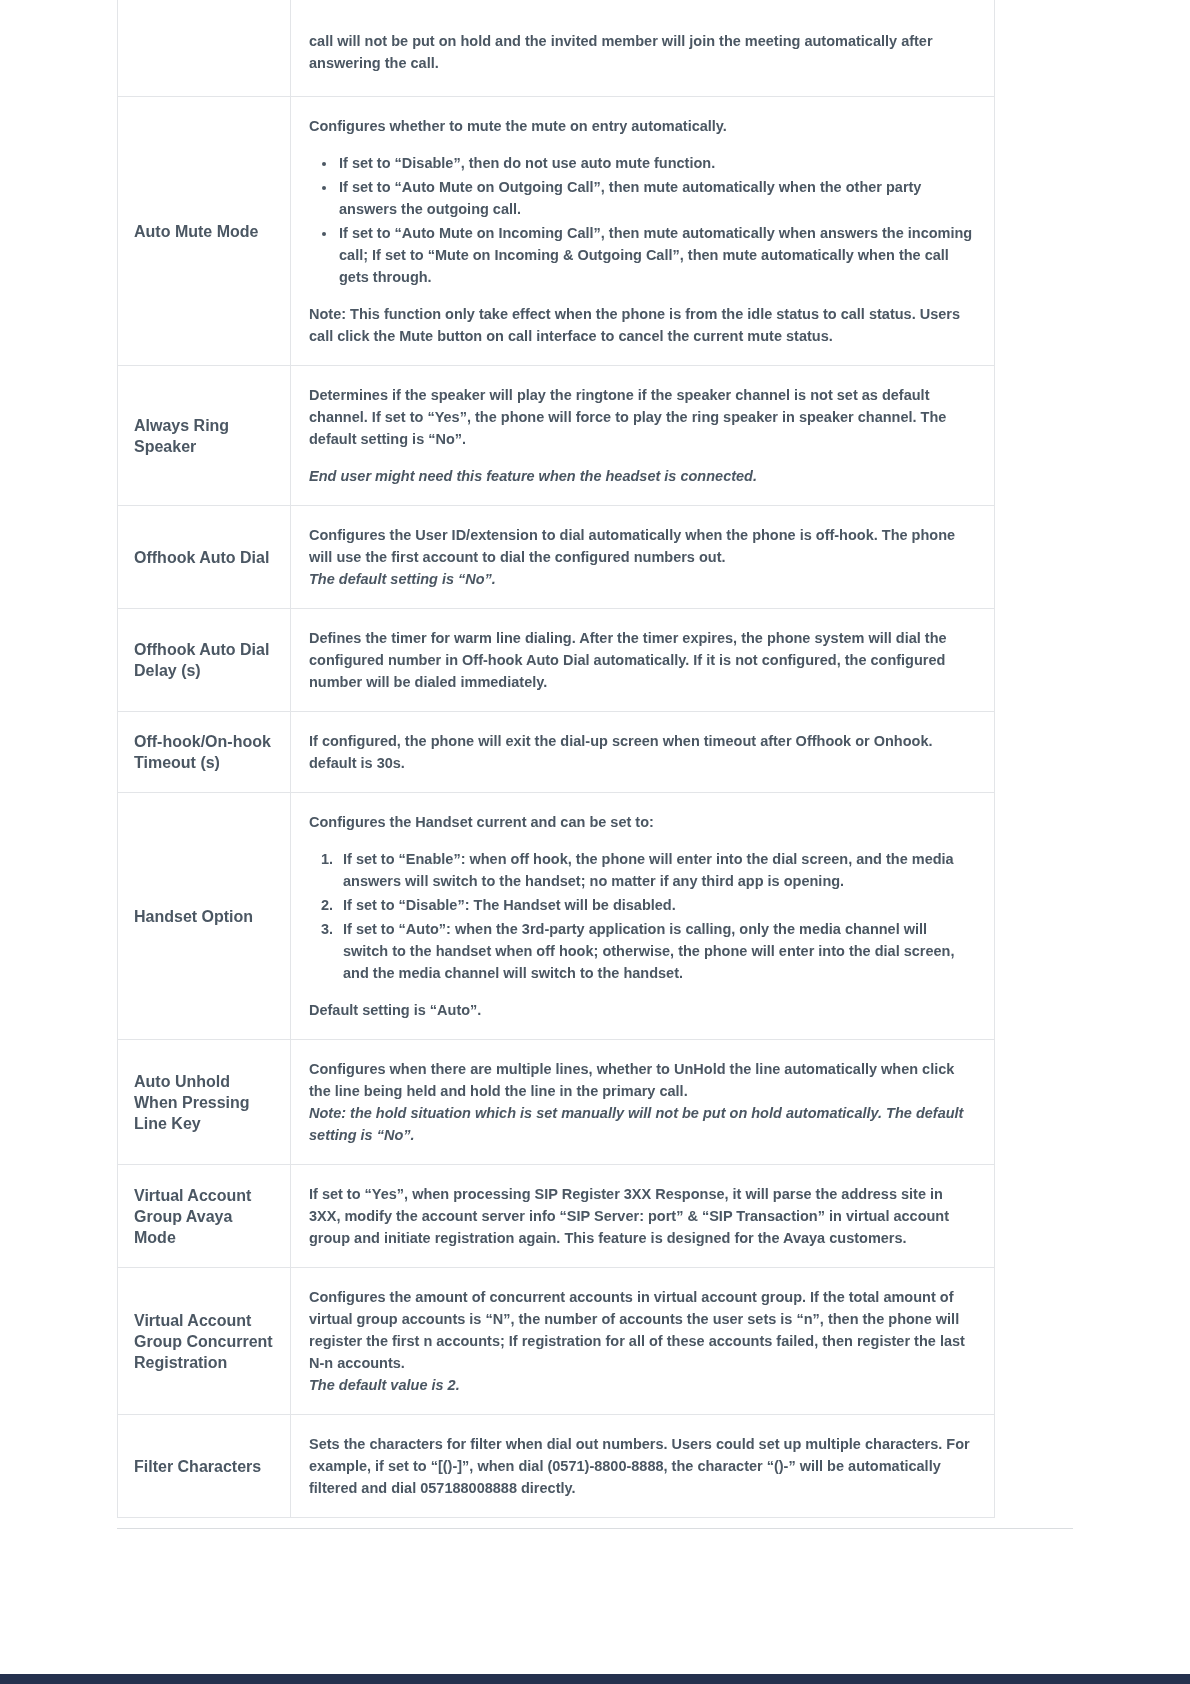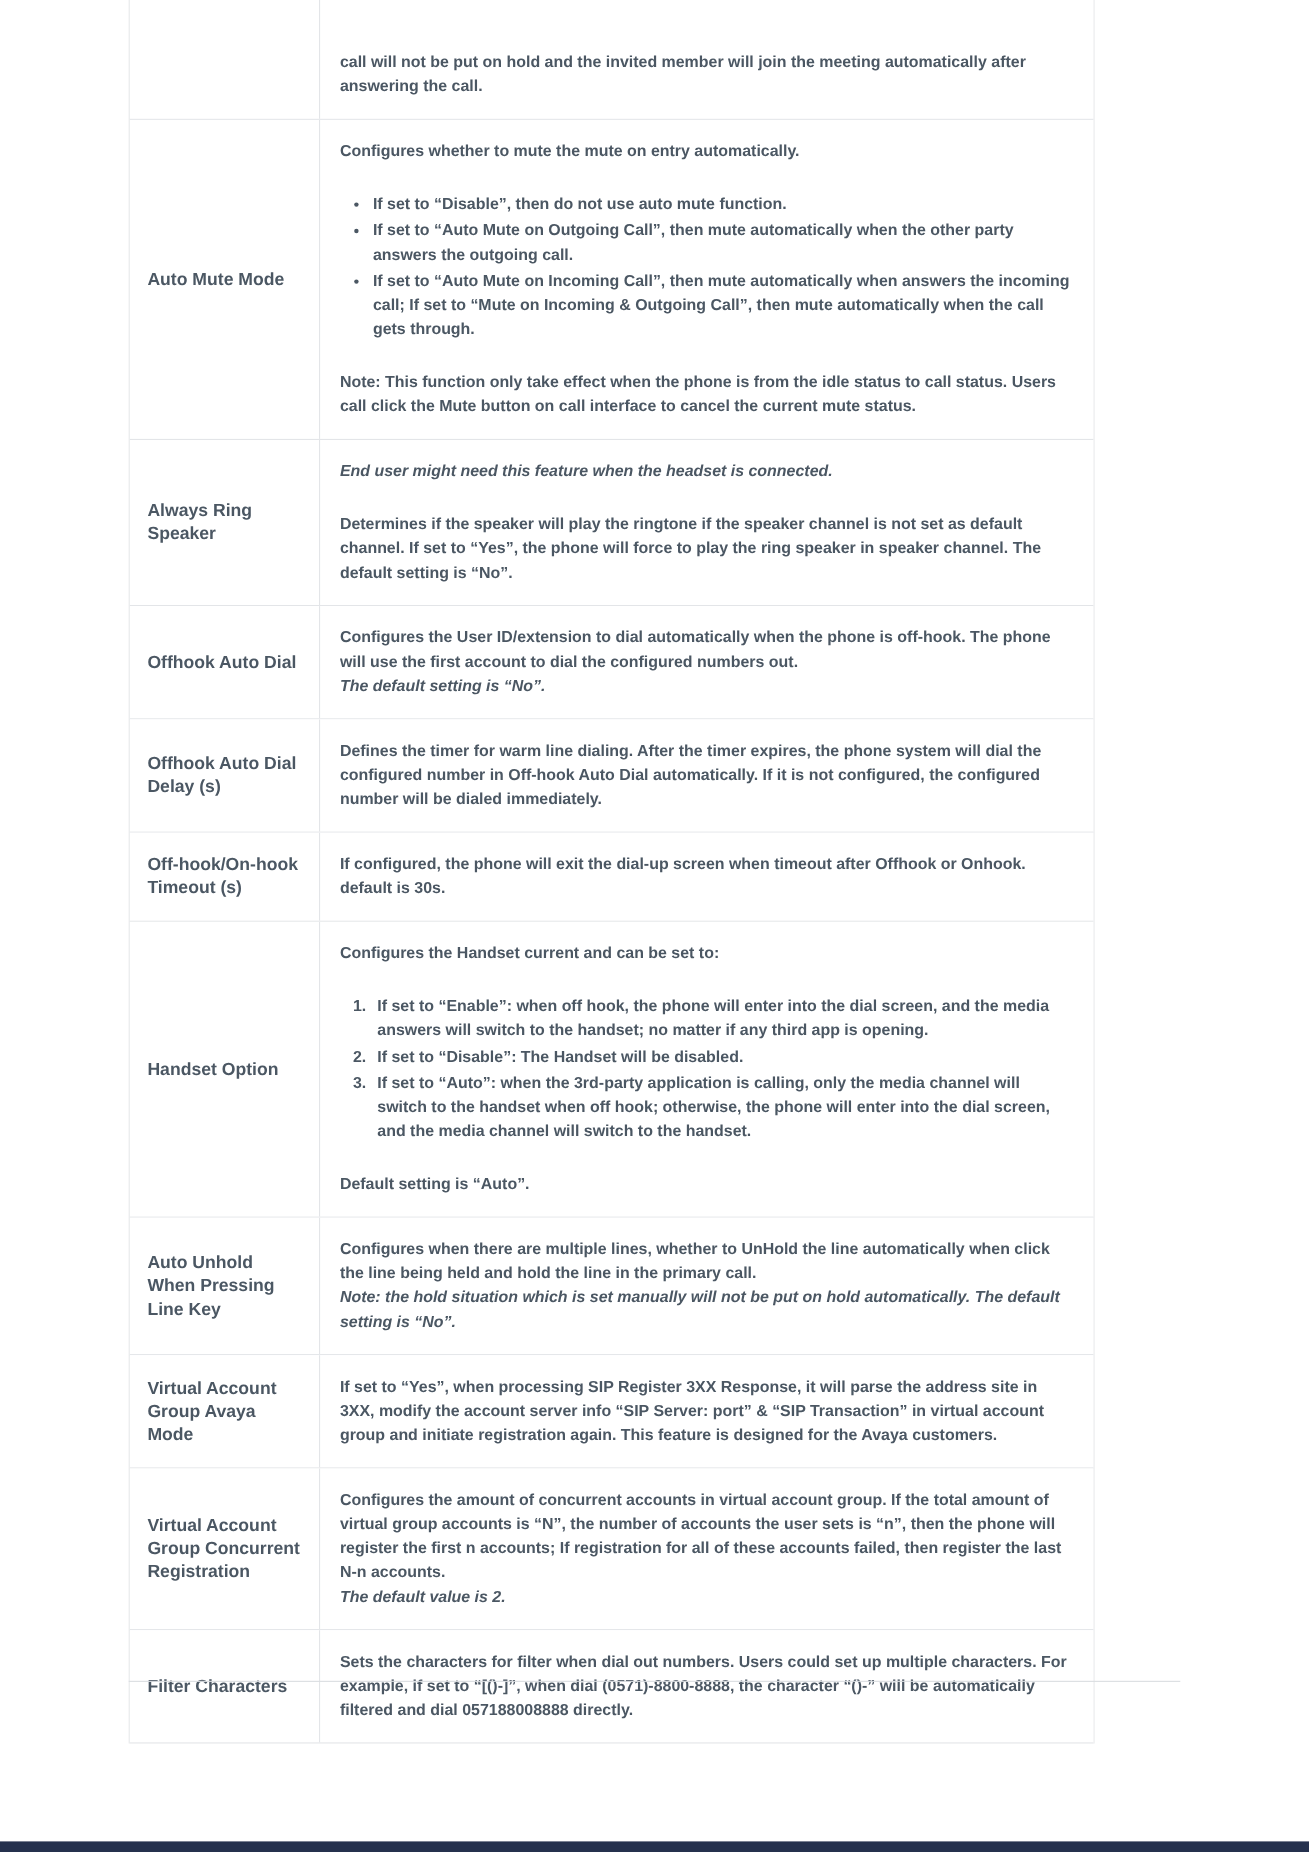--- a/index.html
+++ b/index.html
@@ -47,24 +47,24 @@
     box-sizing: border-box;
     padding: 18px 20px 18px 18px;
     font-size: 14.5px;
     font-weight: 700;
     line-height: 22px;
   }
   .trow.partial {
     min-height: 97px;
   }
   .trow.partial .cell-desc {
-    padding-top: 46px;
+    padding-top: 30px;
   }
   .blk { margin: 0; }
-  .blk + .blk { margin-top: 26px; }
+  .blk + .blk { margin-top: 15px; }
   .blk.tight { margin-top: 0; }
   .blk.italic { font-style: italic; }
   ul.blk, ol.blk {
     padding-left: 28px;
   }
   ul.blk li, ol.blk li {
     margin: 2px 0;
     padding-left: 2px;
   }
   ol.blk li { padding-left: 6px; }
@@ -107,22 +107,22 @@
           <li>If set to “Auto Mute on Incoming Call”, then mute automatically when answers the incoming call; If set to “Mute on Incoming &amp; Outgoing Call”, then mute automatically when the call gets through.</li>
         </ul>
         <p class="blk p">Note: This function only take effect when the phone is from the idle status to call status. Users call click the Mute button on call interface to cancel the current mute status.</p>
       </div>
     </div>
     <div class="trow">
       <div class="cell-name">
         <span>Always Ring Speaker</span>
       </div>
       <div class="cell-desc">
+        <p class="blk p">Determines if the speaker will play the ringtone if the speaker channel is not set as default channel. If set to “Yes”, the phone will force to play the ring speaker in speaker channel. The default setting is “No”.</p>
         <p class="blk italic">End user might need this feature when the headset is connected.</p>
-        <p class="blk p">Determines if the speaker will play the ringtone if the speaker channel is not set as default channel. If set to “Yes”, the phone will force to play the ring speaker in speaker channel. The default setting is “No”.</p>
       </div>
     </div>
     <div class="trow">
       <div class="cell-name">
         <span>Offhook Auto Dial</span>
       </div>
       <div class="cell-desc">
         <p class="blk p">Configures the User ID/extension to dial automatically when the phone is off-hook. The phone will use the first account to dial the configured numbers out.</p>
         <p class="blk italic tight">The default setting is “No”.</p>
       </div>

